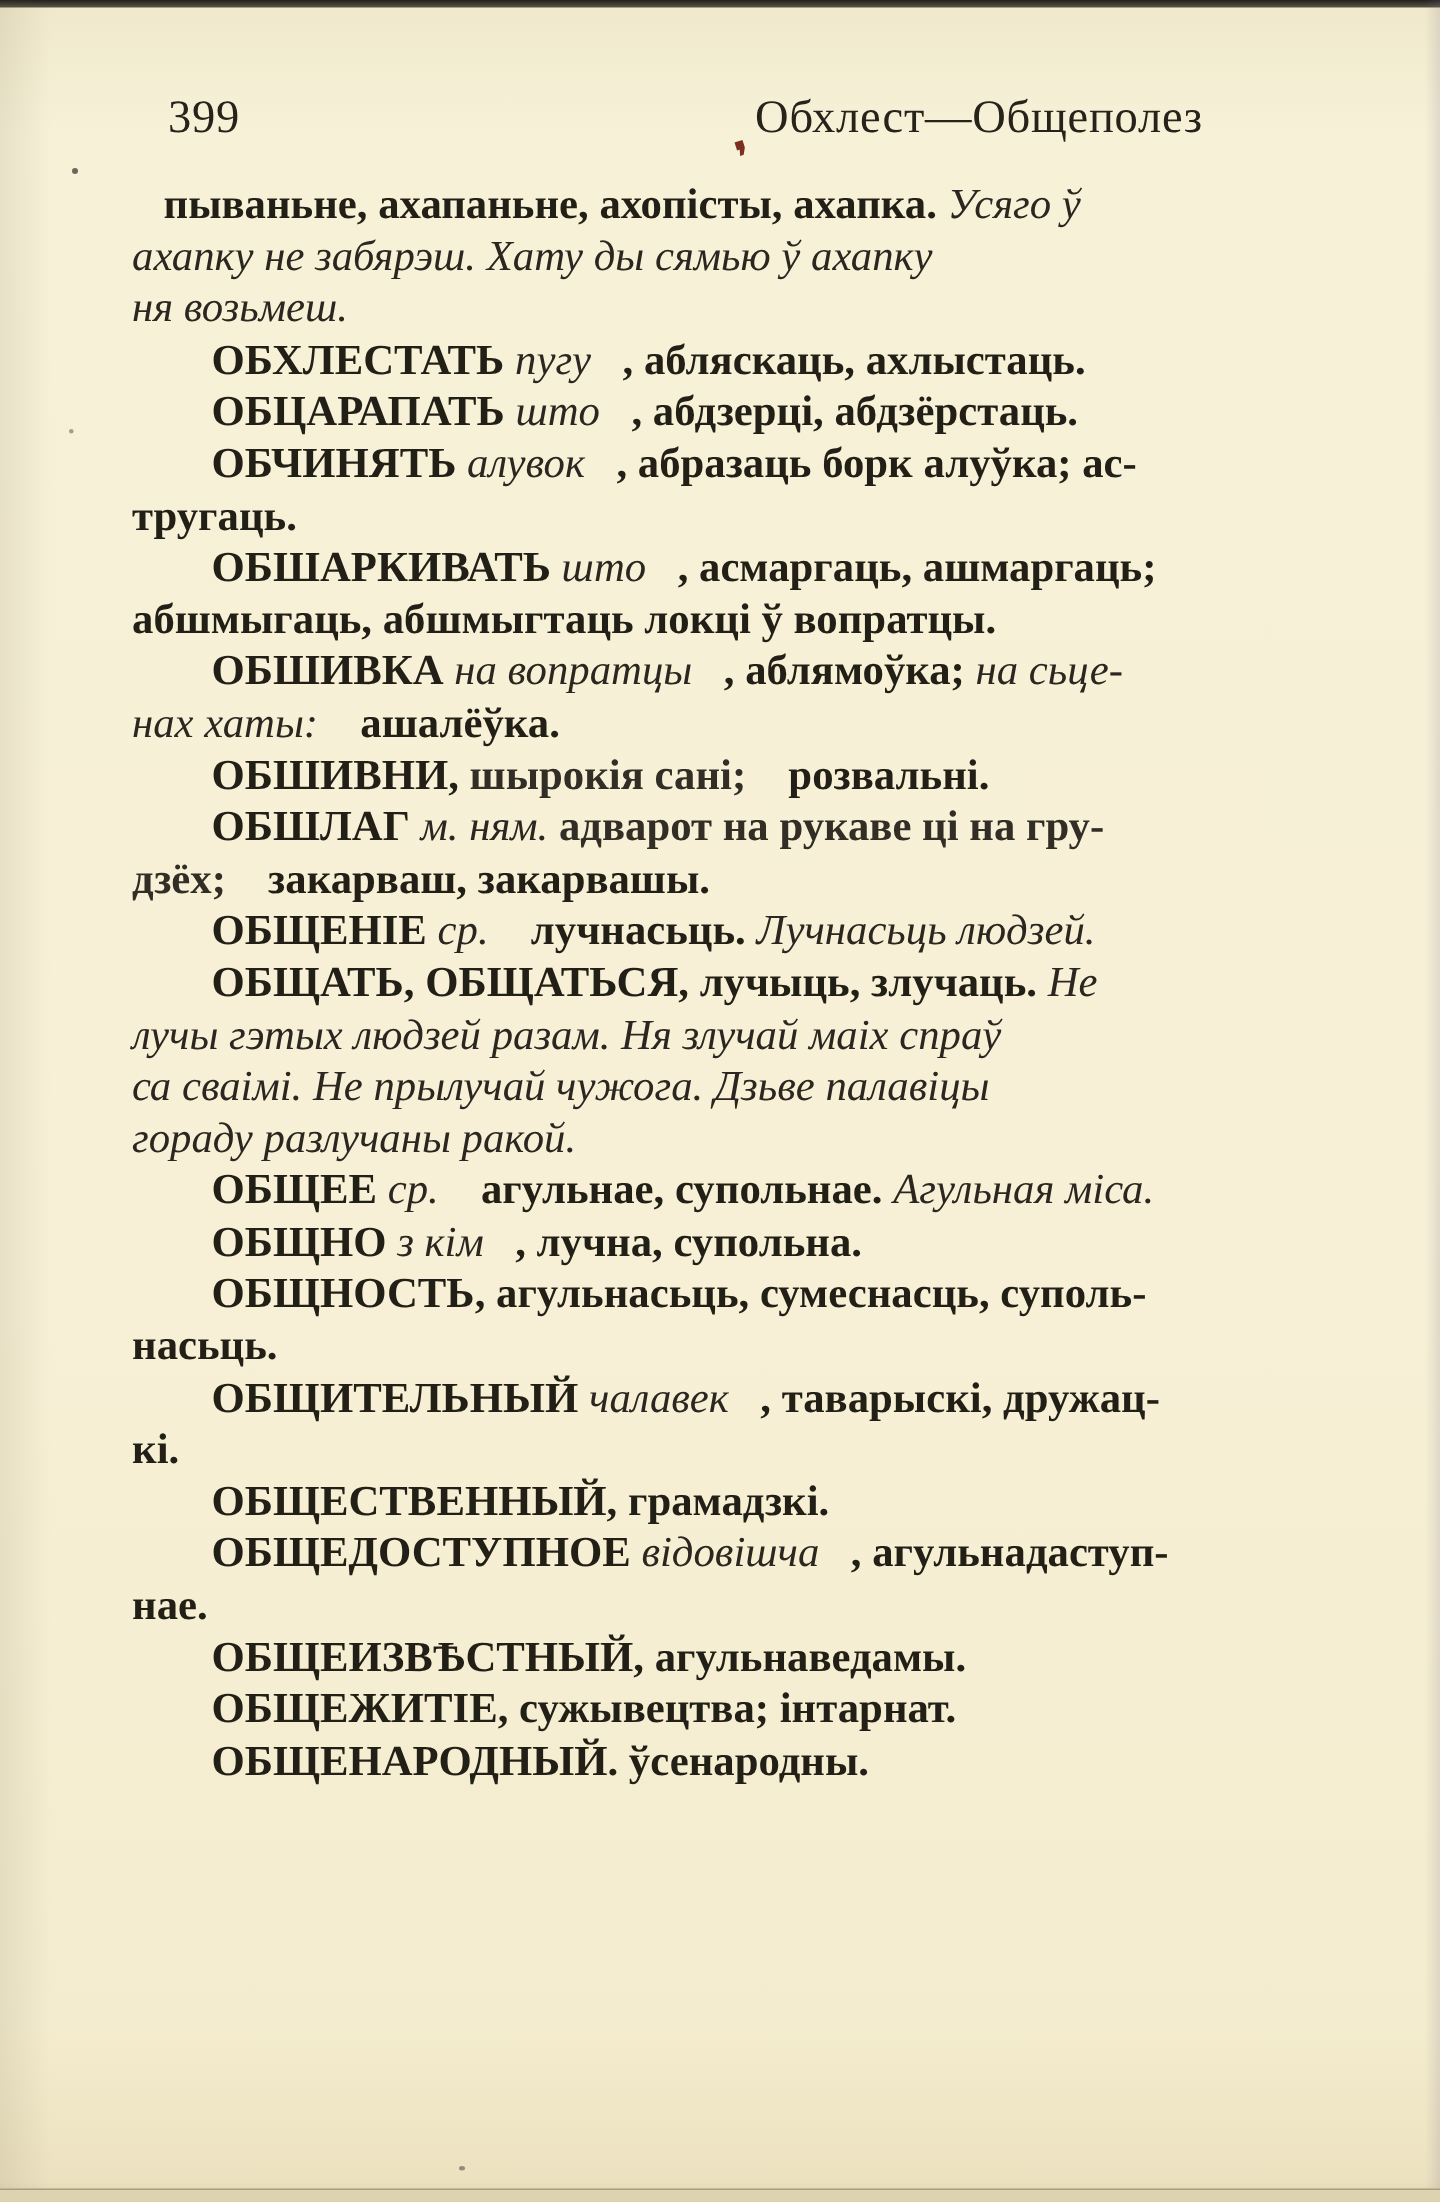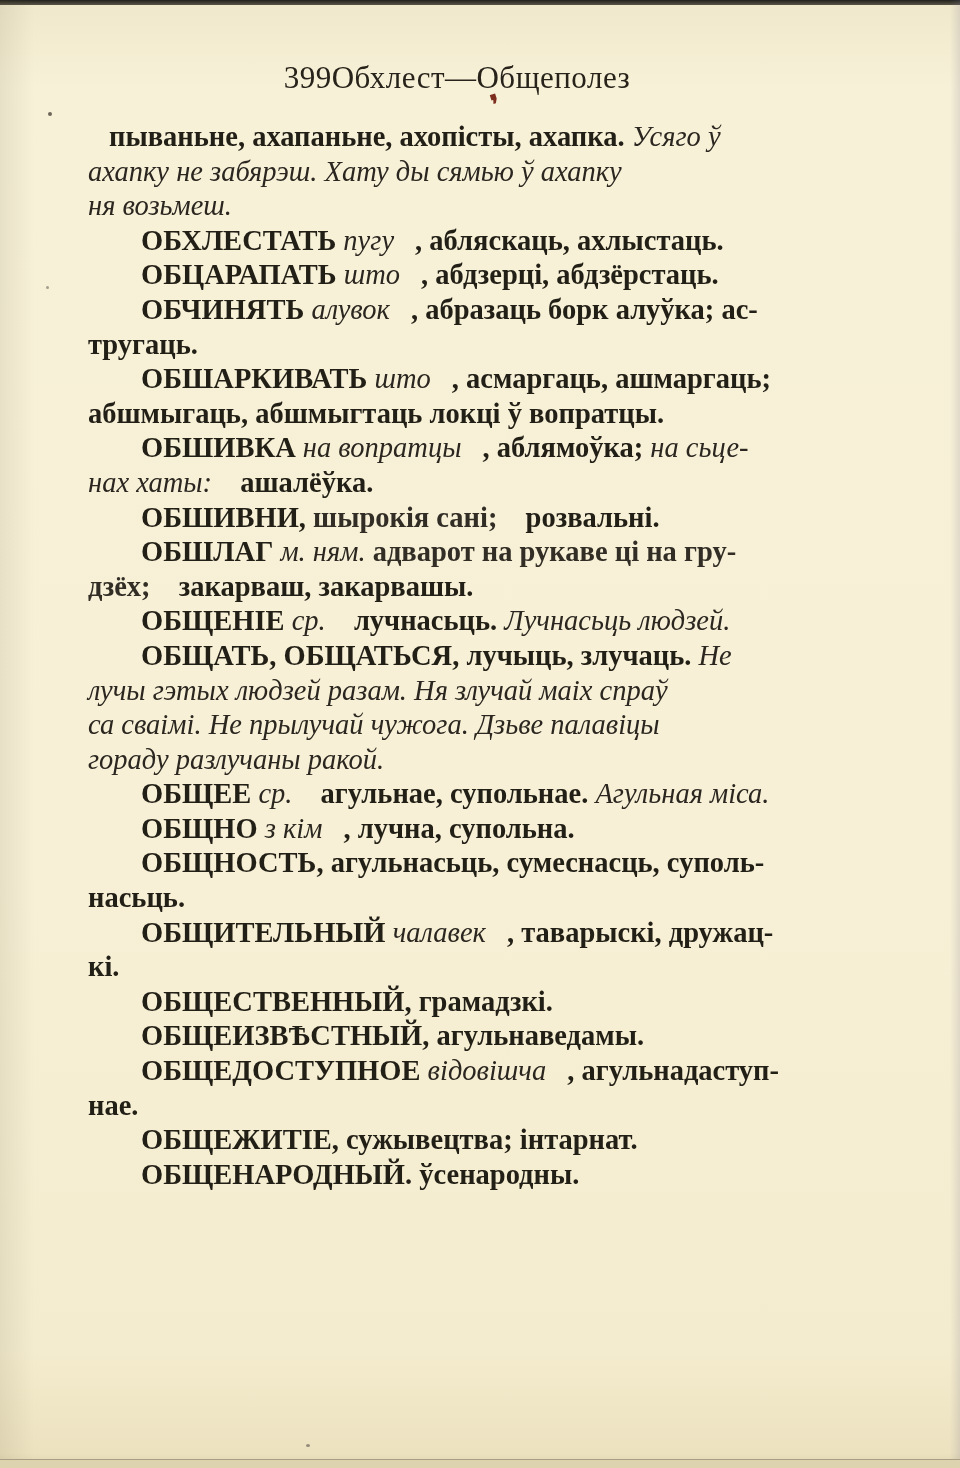--- a/index.html
+++ b/index.html
@@ -21,21 +21,21 @@
   }
   .left-shade{
     position:absolute;top:0;bottom:0;left:0;width:34px;
     background:linear-gradient(90deg,rgba(90,80,50,0.10),rgba(90,80,50,0));
   }
   .right-shade{
     position:absolute;top:0;bottom:0;right:0;width:10px;
     background:linear-gradient(270deg,rgba(120,110,140,0.18),rgba(120,110,140,0));
   }
   .page-header{
-    display:flex;justify-content:center;align-items:baseline;
+    display:flex;justify-content:space-between;align-items:baseline;
     padding:60px 158px 0 112px;
     font-size:31px;letter-spacing:0.5px;
   }
   .entries{
     padding:24px 94px 0 88px;
   }
   p.entry{
     margin:0;
     font-size:28.5px;
     line-height:34.6px;
@@ -95,21 +95,21 @@
 лучы гэтых людзей разам. Ня злучай маіх спраў
 са сваімі. Не прылучай чужога. Дзьве палавіцы
 гораду разлучаны ракой.</span></p>
       <p class="entry"><span class="run-b">ОБЩЕЕ </span><span class="run-i">ср.</span><span class="run-b"> агульнае, супольнае. </span><span class="run-i">Агульная міса.</span></p>
       <p class="entry"><span class="run-b">ОБЩНО </span><span class="run-i">з кім</span><span class="run-b">, лучна, супольна.</span></p>
       <p class="entry"><span class="run-b">ОБЩНОСТЬ, агульнасьць, сумеснасць, суполь-
 насьць.</span></p>
       <p class="entry"><span class="run-b">ОБЩИТЕЛЬНЫЙ </span><span class="run-i">чалавек</span><span class="run-b">, таварыскі, дружац-
 кі.</span></p>
       <p class="entry"><span class="run-b">ОБЩЕСТВЕННЫЙ, грамадзкі.</span></p>
-      <p class="entry"><span class="run-b">ОБЩЕИЗВѢСТНЫЙ, агульнаведамы.</span></p>
       <p class="entry"><span class="run-b">ОБЩЕДОСТУПНОЕ </span><span class="run-i">відовішча</span><span class="run-b">, агульнадаступ-
 нае.</span></p>
+      <p class="entry"><span class="run-b">ОБЩЕИЗВѢСТНЫЙ, агульнаведамы.</span></p>
       <p class="entry"><span class="run-b">ОБЩЕЖИТІЕ, сужывецтва; інтарнат.</span></p>
       <p class="entry"><span class="run-b">ОБЩЕНАРОДНЫЙ. ўсенародны.</span></p>
     </main>
 
   <div class="bottom-edge"></div>
 </div>
 
 </body></html>

